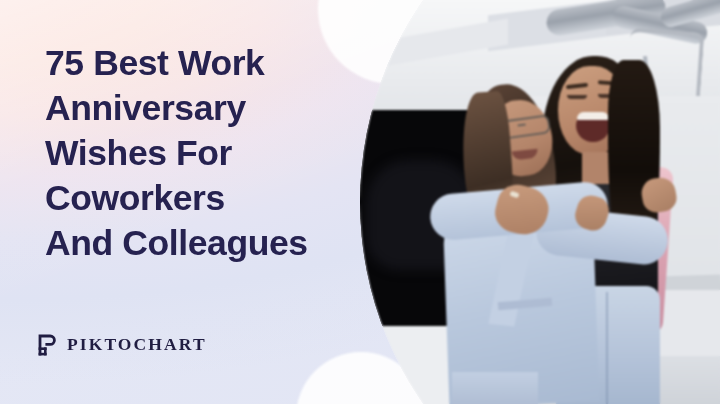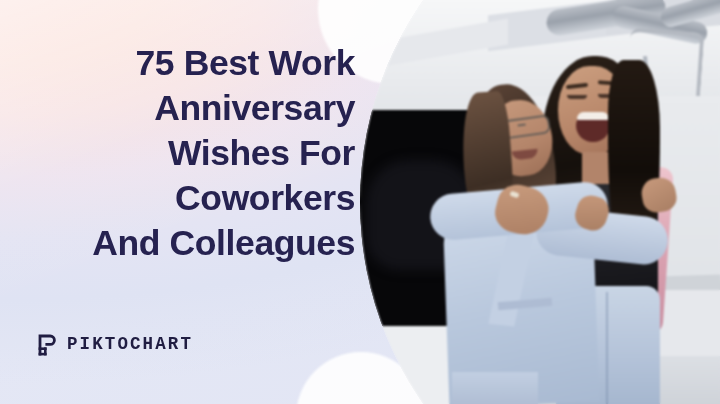--- a/index.html
+++ b/index.html
@@ -391,21 +391,20 @@
     backdrop-filter: blur(1.1px);
     pointer-events: none;
   }
 
   
   .content {
     position: absolute;
     left: 0; top: 0;
     width: 360px;
     height: 404px;
-    text-align: right;
   }
   .headline {
     position: absolute;
     left: 45px;
     top: 41px;
     width: 310px;
     margin: 0;
     font-family: "Liberation Sans", sans-serif;
     font-size: 35.5px;
     line-height: 45px;
@@ -422,21 +421,21 @@
     display: flex;
     align-items: center;
     gap: 9px;
   }
   .logo-mark {
     width: 21px;
     height: 24px;
     flex: none;
   }
   .logo-text {
-    font-family: Liberation Mono, monospace;
+    font-family: Liberation Serif, serif;
     font-size: 17.5px;
     font-weight: 700;
     letter-spacing: 2.1px;
     color: #201d42;
     line-height: 1;
   }
 </style>
 </head>
 <body>
 

